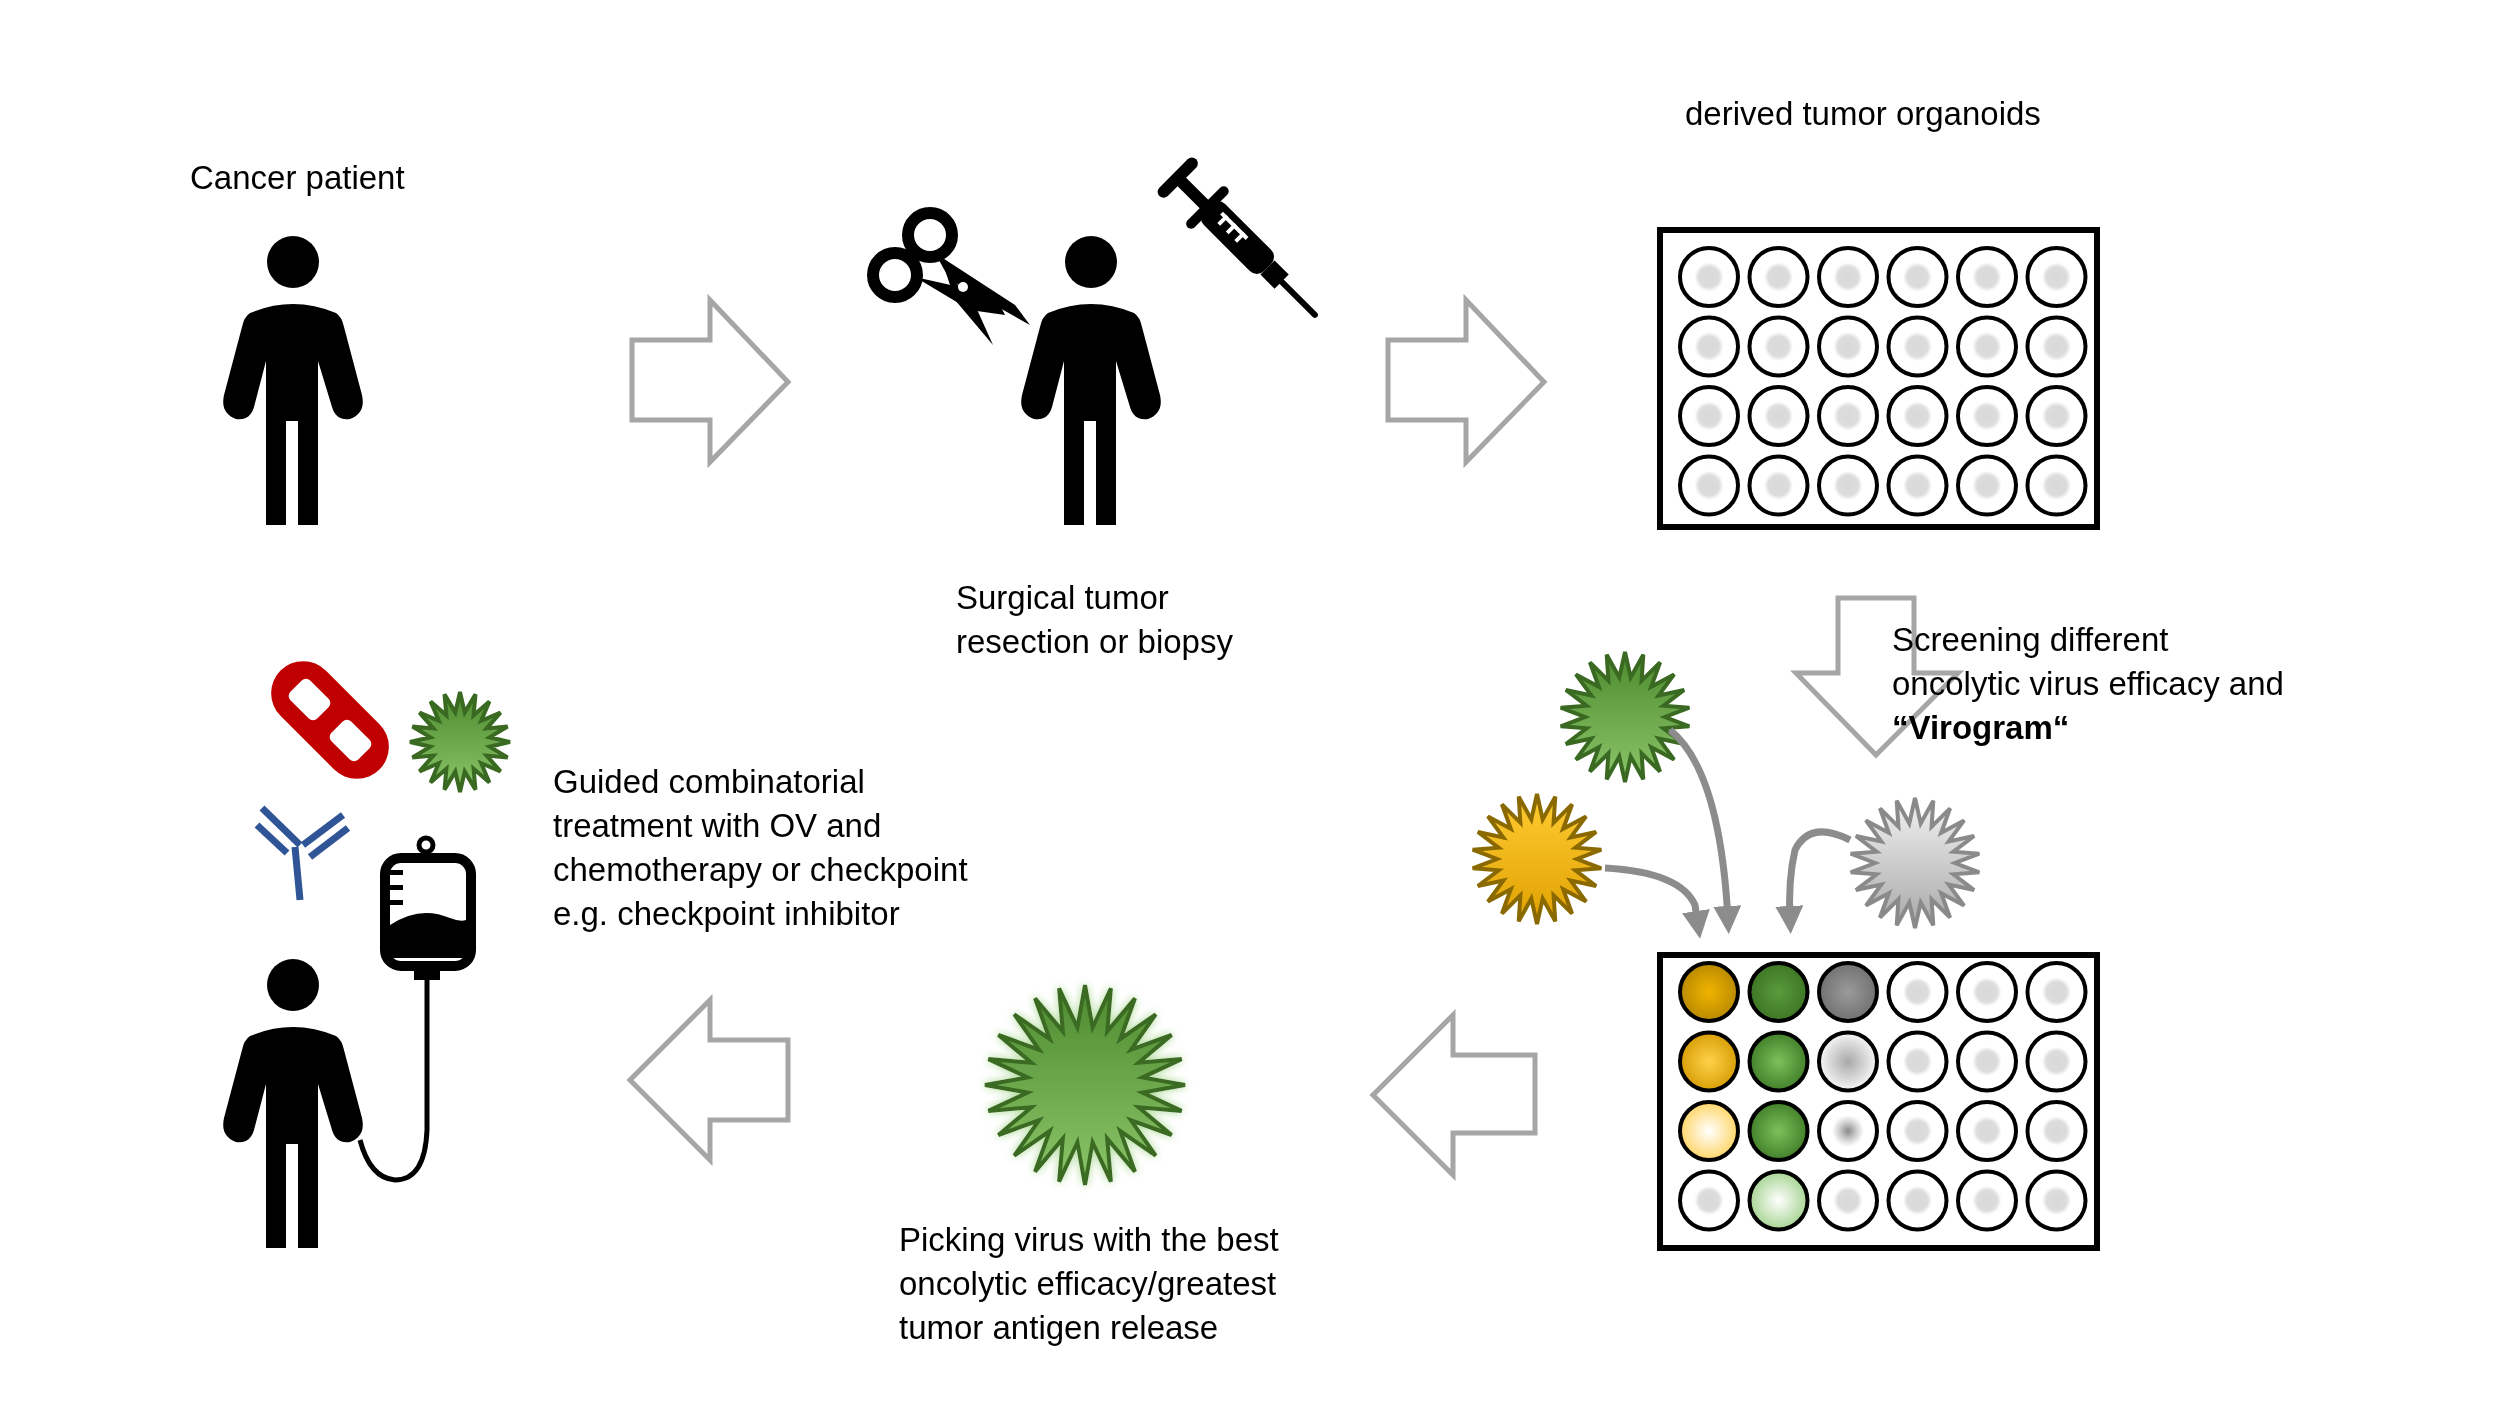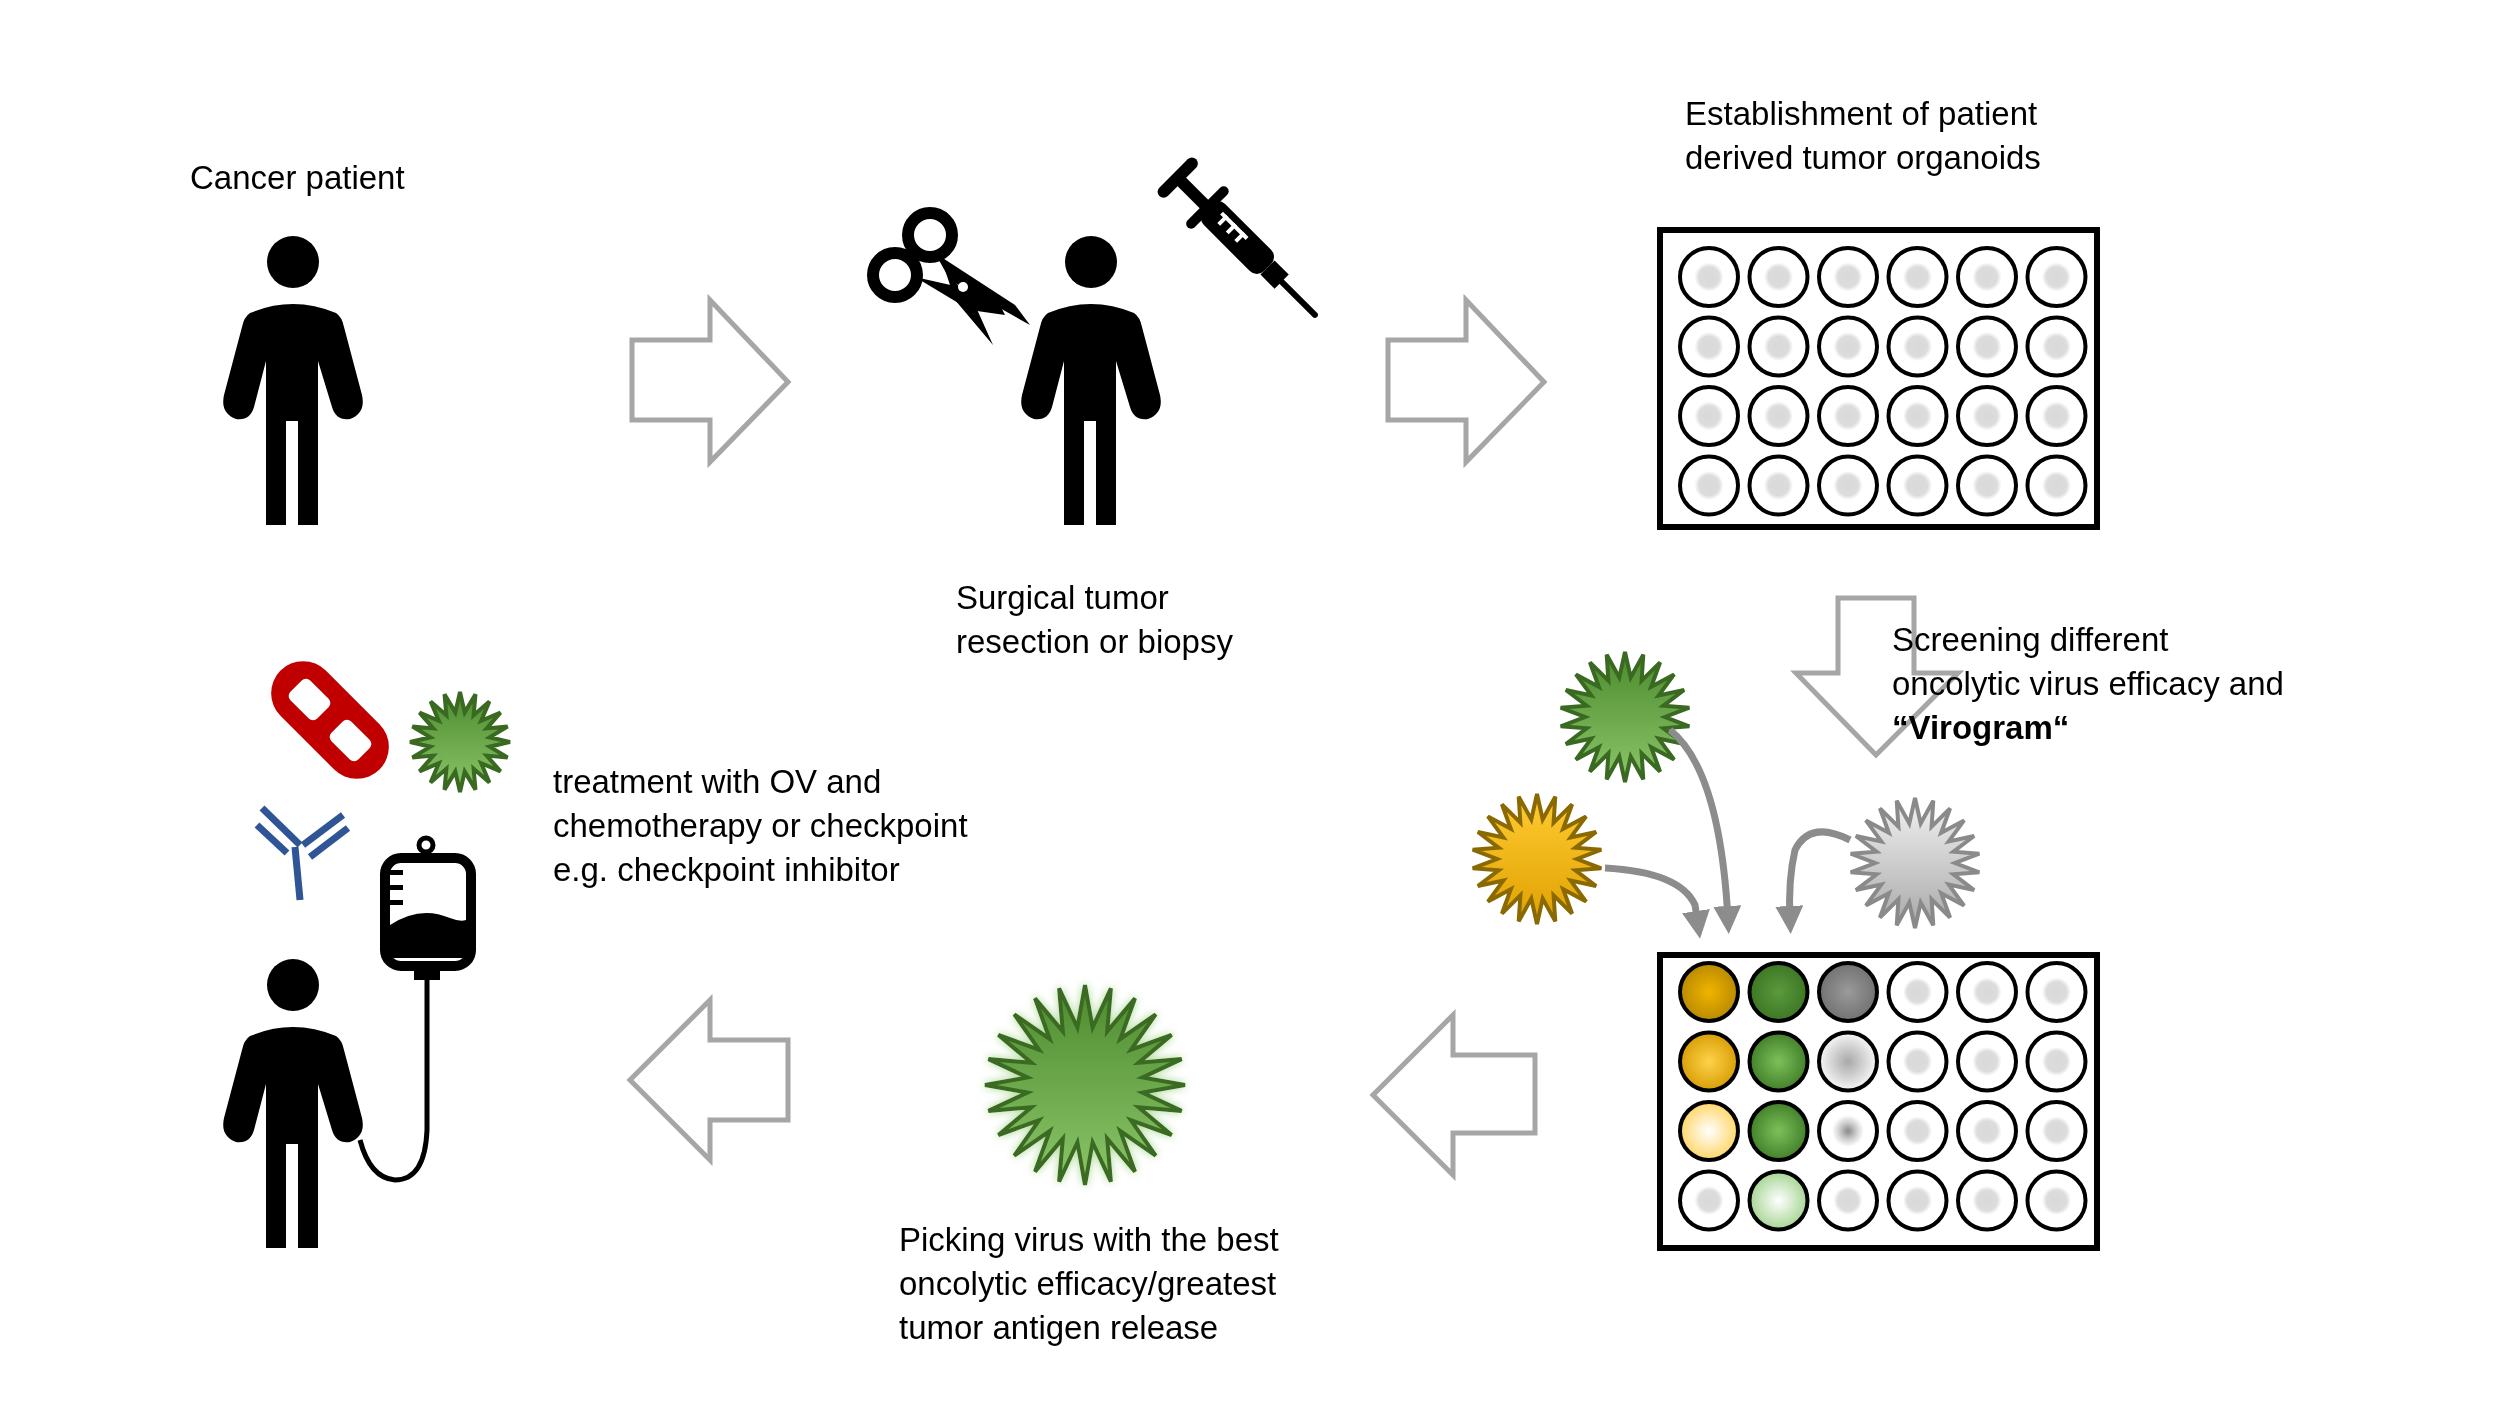--- a/index.html
+++ b/index.html
@@ -232,33 +232,33 @@
 <div class="label" style="left:190px; top:156px;">
   <span>Cancer patient</span>
 </div>
 
 <div class="label" style="left:940px; top:576px;margin-left:16px;">
   <span>Surgical tumor</span>
   <span>resection or biopsy</span>
 </div>
 
 <div class="label" style="left:1685px; top:92px;">
-  <span>Establishment of patient</span>
   <span>derived tumor organoids</span>
 </div>
 
 <div class="label" style="left:1892px; top:618px;">
   <span>Screening different</span>
   <span>oncolytic virus efficacy and</span>
   <span class="bold">“Virogram“</span>
 </div>
 
 <div class="label" style="left:899px; top:1218px;">
   <span>Picking virus with the best</span>
   <span>oncolytic efficacy/greatest</span>
   <span>tumor antigen release</span>
 </div>
 
 <div class="label" style="left:553px; top:760px;">
+  <span>Guided combinatorial</span>
   <span>treatment with OV and</span>
   <span>chemotherapy or checkpoint</span>
   <span>e.g. checkpoint inhibitor</span>
 </div>
 
 </body></html>

